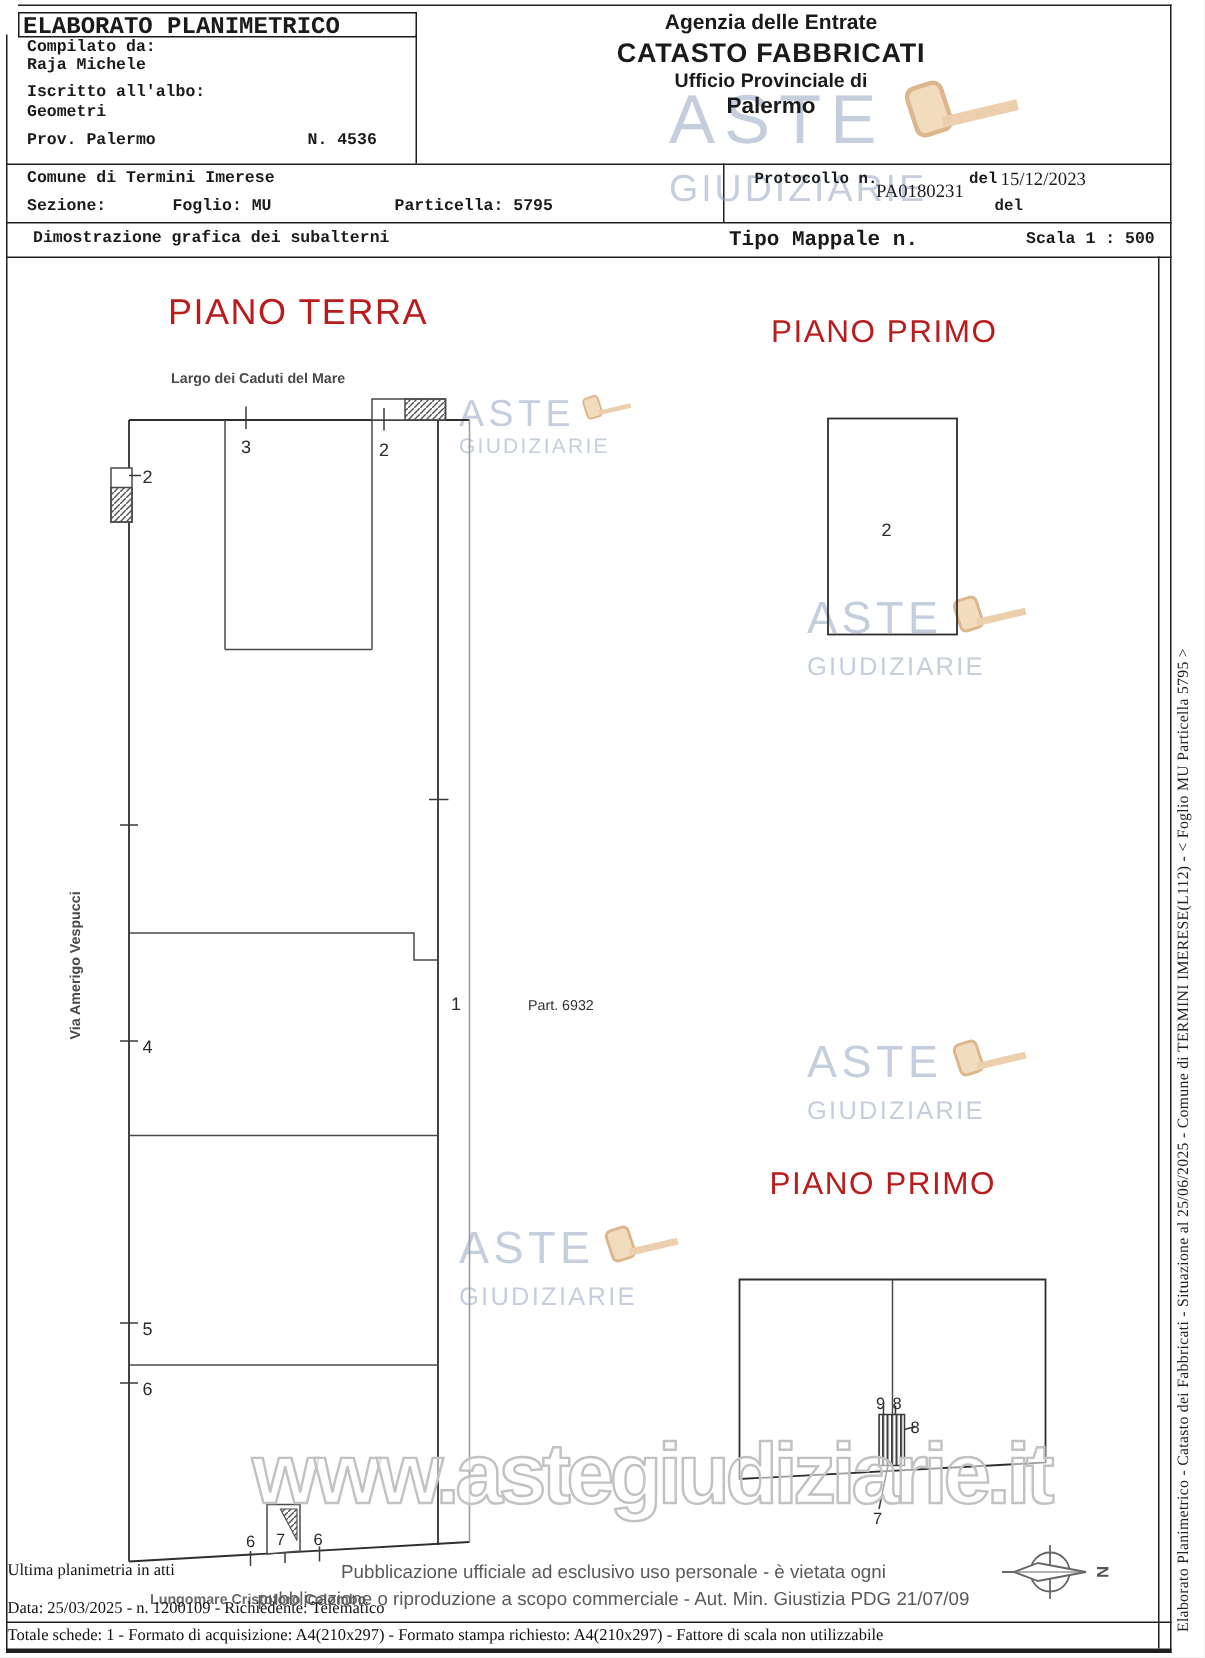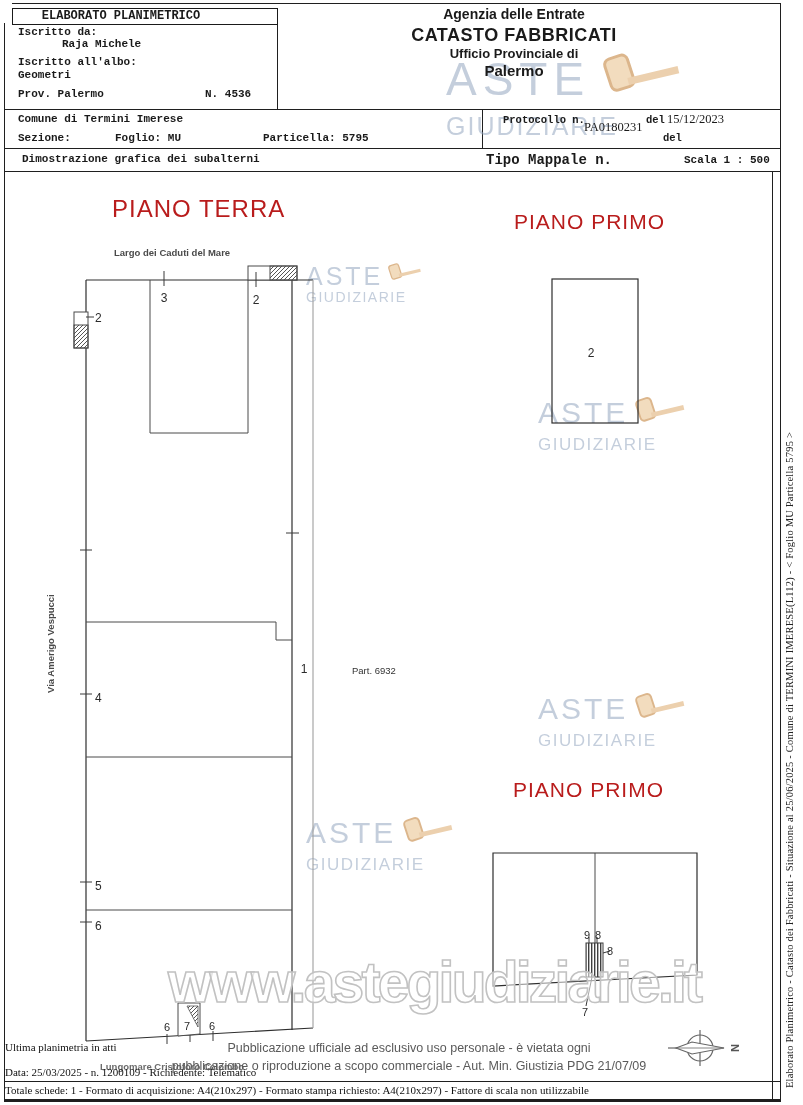--- a/index.html
+++ b/index.html
@@ -203,23 +203,23 @@
   <div class="vline" style="left:772px;top:171px;width:1px;height:928px;"></div>
   <div class="hline" style="left:4px;top:1099px;width:777px;height:3px;"></div>
   <div class="hline" style="left:4px;top:1081px;width:777px;height:1px;"></div>
   <div class="hline" style="left:4px;top:109px;width:777px;height:1px;"></div>
   <div class="hline" style="left:4px;top:148px;width:777px;height:1px;"></div>
   <div class="hline" style="left:4px;top:171px;width:777px;height:1px;"></div>
   <div class="vline" style="left:482px;top:109px;width:1px;height:39px;"></div>
   <div class="vline" style="left:277px;top:23px;width:1px;height:86px;"></div>
   <div class="abs" style="left:12px;top:8px;width:264px;height:15px;border:1.5px solid #1a1a1a;z-index:3;"></div>
 
-  <div class="txt mono" style="left:12px;top:9px;width:218px;text-align:center;font-size:12px;">ELABORATO PLANIMETRICO</div>
-  <div class="txt mono lbl" style="left:18px;top:26px;">Iscritto da:</div>
-  <div class="txt mono lbl" style="left:18px;top:38px;margin-left:44px;">Raja Michele</div>
+  <div class="txt mono" style="left:12px;top:9px;width:218px;text-align:center;font-size:16px;">ELABORATO PLANIMETRICO</div>
+  <div class="txt mono lbl" style="left:18px;top:26px;">Compilato da:</div>
+  <div class="txt mono lbl" style="left:18px;top:38px;">Raja Michele</div>
   <div class="txt mono lbl" style="left:18px;top:56px;">Iscritto all'albo:</div>
   <div class="txt mono lbl" style="left:18px;top:69px;">Geometri</div>
   <div class="txt mono lbl" style="left:18px;top:88px;">Prov. Palermo</div>
   <div class="txt mono lbl" style="left:205px;top:88px;">N. 4536</div>
 
   <div class="agency txt">
     <div class="l1">Agenzia delle Entrate</div>
     <div class="l2">CATASTO FABBRICATI</div>
     <div class="l3">Ufficio Provinciale di</div>
     <div class="l4">Palermo</div>

